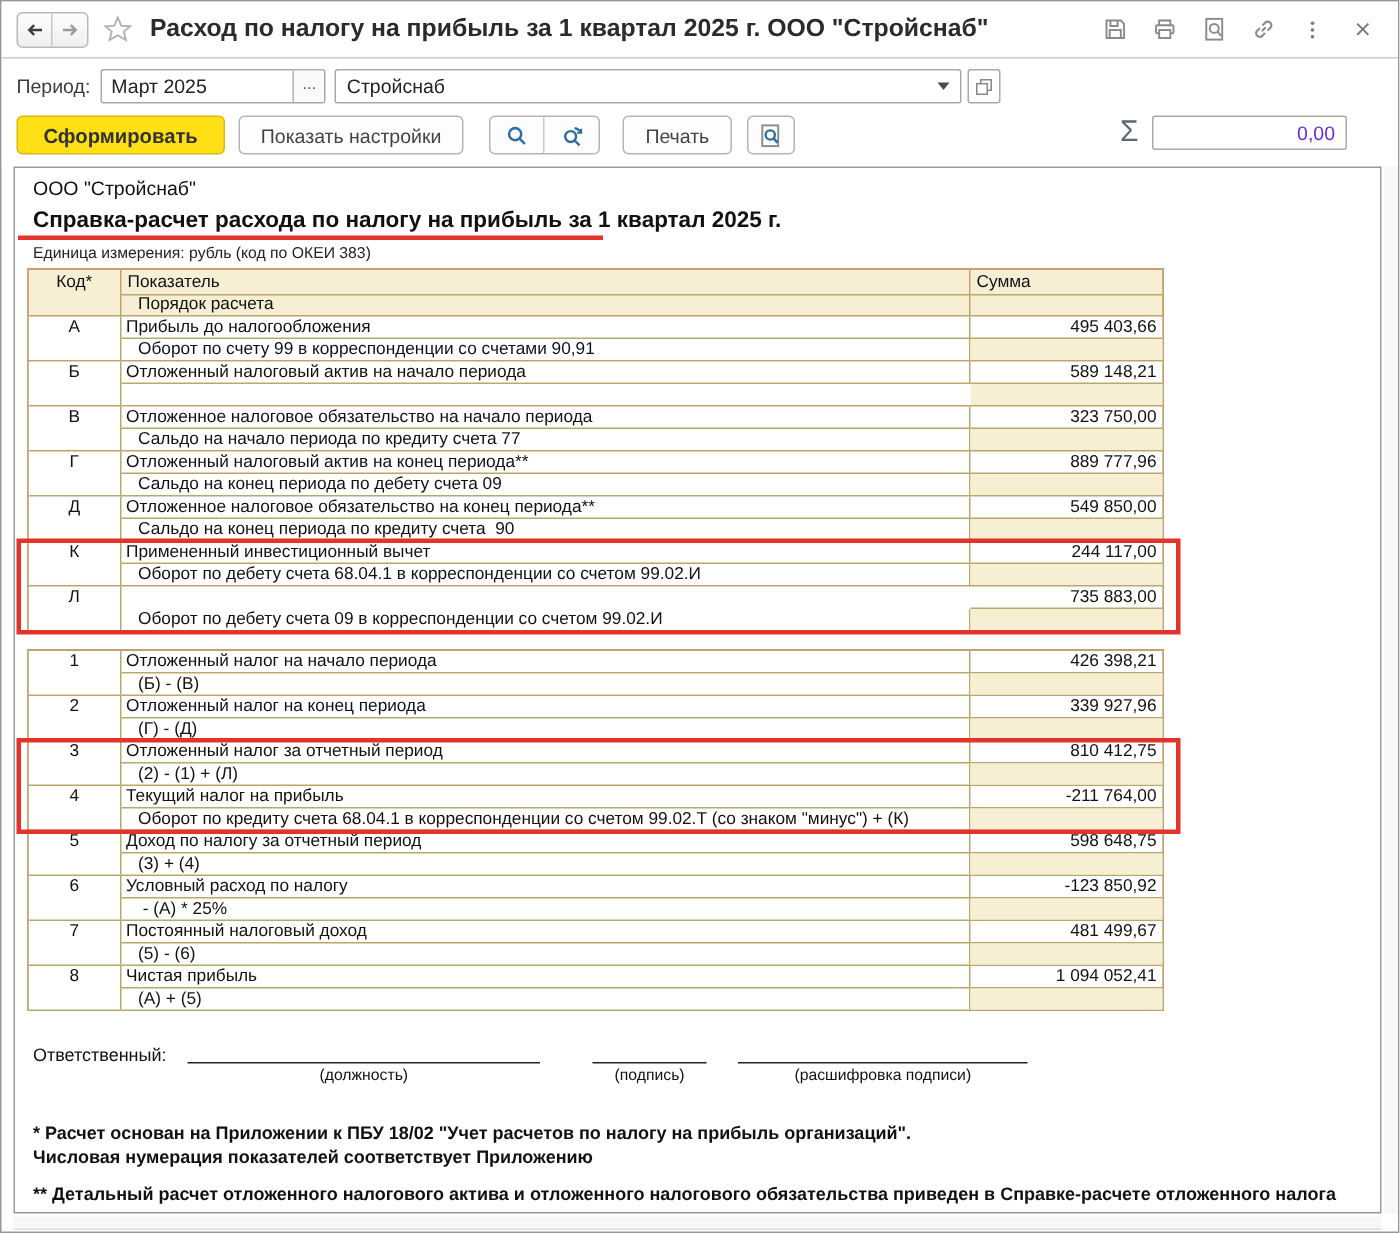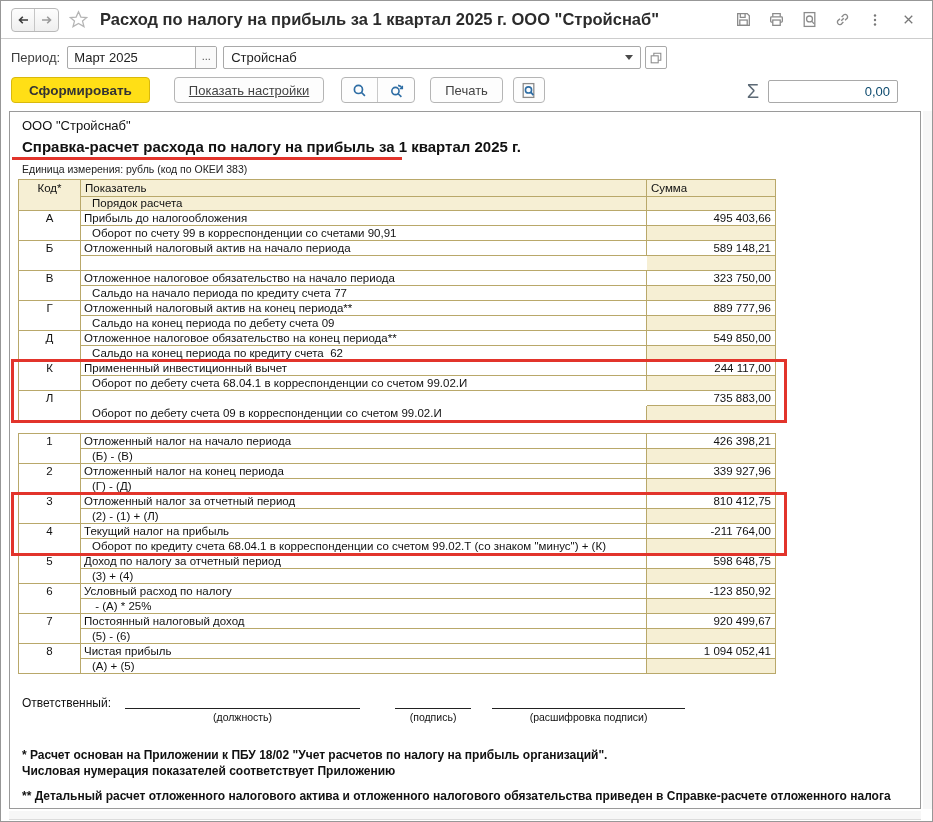--- a/index.html
+++ b/index.html
@@ -29,38 +29,38 @@
   .period-field { width:150px; }
   .period-field input { flex:1; min-width:0; border:0; outline:none; font-size:13px; color:#222; padding:0 6px; }
   .dots-btn { width:21px; height:100%; border:0; border-left:1px solid #b2b2b2; background:#fafafa;
     font-size:11px; color:#555; cursor:pointer; padding:0 0 4px 0; }
   .combo { width:418px; margin-left:6px; padding:0 7px; cursor:pointer; }
   .combo-text { flex:1; font-size:13px; color:#222; }
   .caret { width:0; height:0; border-left:4px solid transparent; border-right:4px solid transparent;
     border-top:5px solid #4a4a4a; margin-left:4px; }
   .sq-btn { width:22px; height:23px; margin-left:4px; border:1px solid #a9a9a9; border-radius:2px;
     background:#fff; display:flex; align-items:center; justify-content:center; cursor:pointer; padding:0; }
-  .action-row { position:absolute; top:37px; left:10px; right:0; display:flex; align-items:flex-end; }
+  .action-row { position:absolute; top:37px; left:10px; right:0; display:flex; align-items:flex-start; }
   .gen-btn { height:26px; padding:0 17px; background:var(--yellow,#ffdf16); border:1px solid #d9b90c;
     border-radius:4px; font-size:13.5px; font-weight:700; color:#333; cursor:pointer; }
   .std-btn { height:26px; padding:0 14px; background:#fdfdfd; border:1px solid #b5b5b5; border-radius:4px;
     font-size:13px; color:#444; cursor:pointer; }
-  .settings-btn { margin-left:24px;text-decoration:underline; }
+  .settings-btn { margin-left:9px; }
   .seg-group { margin-left:17px; display:flex; height:26px; border:1px solid #b5b5b5; border-radius:4px;
     overflow:hidden; background:#fdfdfd; }
   .seg-group button { width:36px; border:0; background:transparent; display:flex; align-items:center;
     justify-content:center; cursor:pointer; padding:0; }
   .seg-group button:first-child { border-right:1px solid #c9c9c9; }
   .print-btn { margin-left:15px; }
   .icon-btn { margin-left:10px; width:32px; height:26px; background:#fdfdfd; border:1px solid #b5b5b5;
     border-radius:4px; display:flex; align-items:center; justify-content:center; cursor:pointer; padding:0; }
   .sum-box { margin-left:auto; margin-right:18px; display:flex; align-items:center; gap:9px; }
   .sigma { font-size:20px; color:#5d6a76; }
   .sum-input { width:130px; height:23px; border:1px solid #a9a9a9; border-radius:2px; text-align:right;
-    font-size:13px; color:#0c4a6e; padding:0 7px; outline:none; }
+    font-size:13px; color:#6d28d9; padding:0 7px; outline:none; }
   
   .content { position:absolute; top:110px; left:8px; width:912px; height:698px;
     border:1px solid #9a9a9a; background:#fff; overflow:hidden; }
   .org { margin:6px 0 0 12px; font-size:13px; line-height:16px; color:#111; }
   .rpt-title { margin:4px 0 0 12px; font-size:15px; line-height:17px; font-weight:700; color:#111; }
   .red-underline { height:3px; width:390px; background:var(--red,#e2342b); margin:2px 0 0 2px; }
   .unit { margin:3px 0 0 12px; font-size:10.5px; line-height:12px; color:#222; }
   .rpt-table { margin:4px 0 0 8px; width:758px; border:1px solid var(--tb,#b9a86a); border-bottom:0;
     font-size:11.5px; color:#111; background:#b91c1c; }
   .t2 { margin-top:12px; }
@@ -254,21 +254,21 @@
     <div class="c-code">Г</div>
     <div class="c-name">Отложенный налоговый актив на конец периода**</div>
     <div class="c-sum">889 777,96</div>
     <div class="c-calc">Сальдо на конец периода по дебету счета 09</div>
     <div class="c-fill"></div>
   </div>
           <div class="trow">
     <div class="c-code">Д</div>
     <div class="c-name">Отложенное налоговое обязательство на конец периода**</div>
     <div class="c-sum">549 850,00</div>
-    <div class="c-calc">Сальдо на конец периода по кредиту счета  62</div>
+    <div class="c-calc">Сальдо на конец периода по кредиту счета  90</div>
     <div class="c-fill"></div>
   </div>
           <div class="red-box">
             <div class="trow">
     <div class="c-code">К</div>
     <div class="c-name">Примененный инвестиционный вычет</div>
     <div class="c-sum">244 117,00</div>
     <div class="c-calc">Оборот по дебету счета 68.04.1 в корреспонденции со счетом 99.02.И</div>
     <div class="c-fill"></div>
   </div>
@@ -324,21 +324,21 @@
           <div class="trow">
     <div class="c-code">6</div>
     <div class="c-name">Условный расход по налогу</div>
     <div class="c-sum">-123 850,92</div>
     <div class="c-calc"> - (А) * 25%</div>
     <div class="c-fill"></div>
   </div>
           <div class="trow">
     <div class="c-code">7</div>
     <div class="c-name">Постоянный налоговый доход</div>
-    <div class="c-sum">920 499,67</div>
+    <div class="c-sum">481 499,67</div>
     <div class="c-calc">(5) - (6)</div>
     <div class="c-fill"></div>
   </div>
           <div class="trow">
     <div class="c-code">8</div>
     <div class="c-name">Чистая прибыль</div>
     <div class="c-sum">1 094 052,41</div>
     <div class="c-calc">(А) + (5)</div>
     <div class="c-fill"></div>
   </div>

